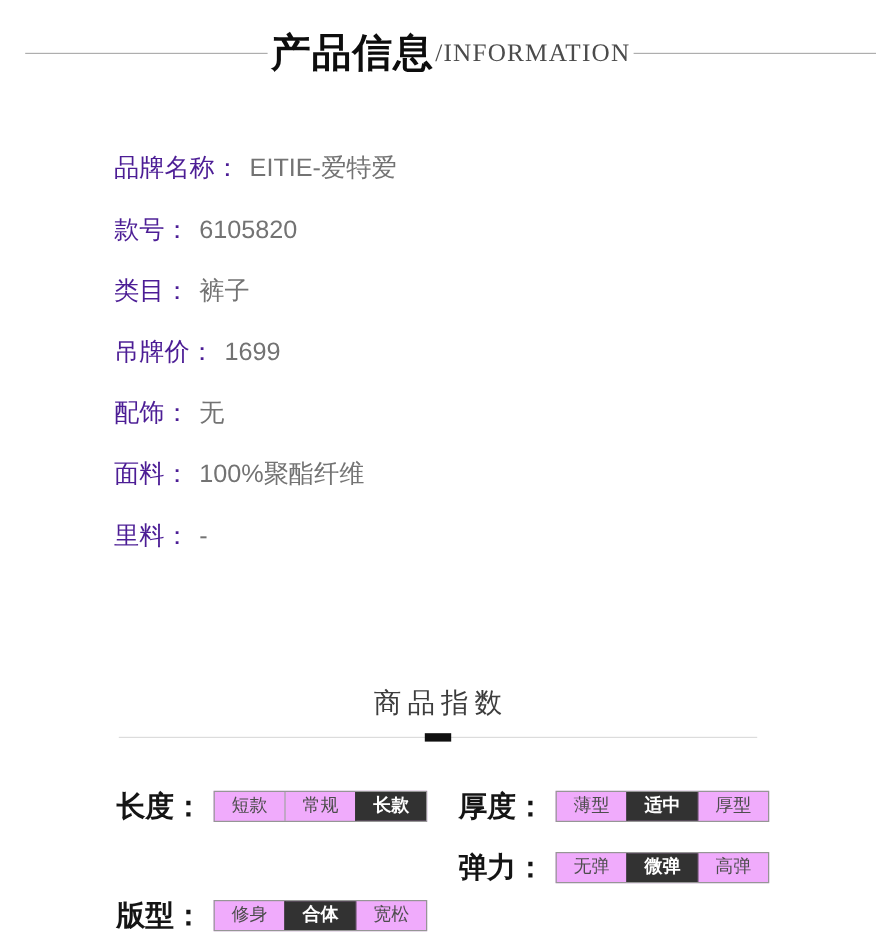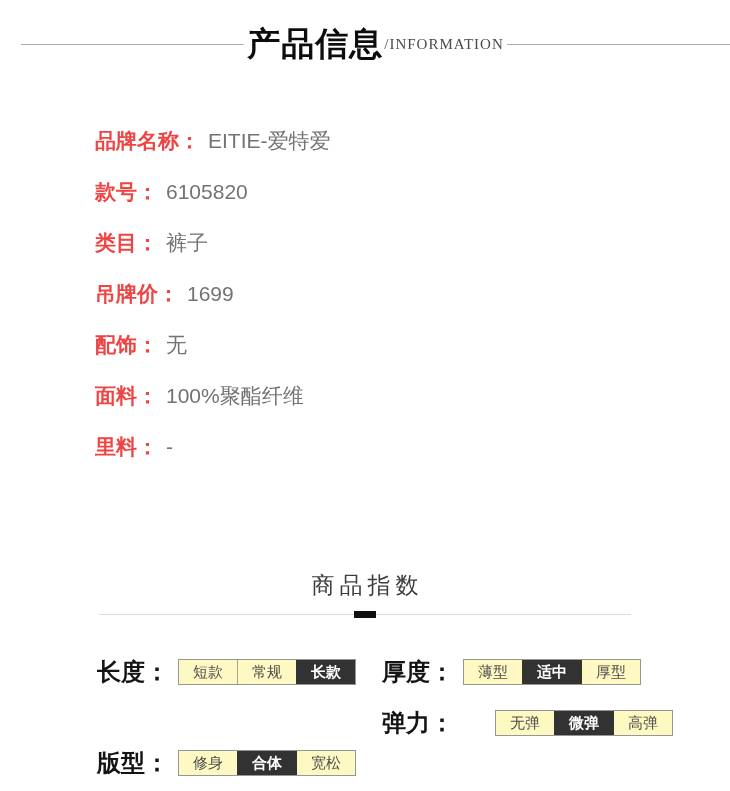--- a/index.html
+++ b/index.html
@@ -11,42 +11,42 @@
   
   .header{
     position:absolute;top:24px;left:0;right:0;height:40px;
     display:flex;align-items:center;padding-left:21px;
   }
   .hline{flex:1;height:1px;background:#aeaeae;}
   .htitle{display:flex;align-items:center;padding:0 3px;white-space:nowrap;}
   .htitle .cn{font-size:33px;font-weight:700;color:#0d0d0d;letter-spacing:1px;}
   .htitle .en{
     font-family:"Liberation Serif","DejaVu Serif",serif;
-    font-size:15px;color:#4b4b4b;letter-spacing:1px;margin-left:1px;
+    font-size:21px;color:#4b4b4b;letter-spacing:1px;margin-left:1px;
   }
   
   .info-list{position:absolute;top:128px;left:95px;right:40px;}
   .info-row{height:51px;font-size:21px;line-height:26px;white-space:nowrap;}
-  .info-label{font-weight:700;color:#ef4444;text-align:right;}
+  .info-label{font-weight:400;color:#4c1d95;text-align:right;}
   .info-value{color:#737373;margin-left:8px;}
   
   .index-title{
     position:absolute;top:570px;left:0;width:100%;text-align:center;
     font-size:23px;color:#3d3d3d;letter-spacing:5px;padding-left:5px;box-sizing:border-box;
   }
   .index-divider{position:absolute;top:614px;left:99px;width:532px;height:1px;background:#dcdcdc;}
   .index-dash{position:absolute;left:50%;top:-3px;transform:translateX(-50%);width:22px;height:7px;background:#101010;}
   
   .idx-group{position:absolute;display:flex;align-items:center;white-space:nowrap;}
   .g1{left:97px;top:656px;}
   .g2{left:382px;top:656px;}
   .g3{left:97px;top:747px;}
-  .g4{left:382px;top:707px;gap:32px;}
+  .g4{left:382px;top:707px;}
   .idx-label{font-size:24px;font-weight:700;color:#141414;}
-  .seg{display:inline-flex;border:1px solid #969696;margin-left:9px;background:#fef9c3;justify-content:flex-end;}
+  .seg{display:inline-flex;border:1px solid #969696;margin-left:9px;background:#f0abfc;justify-content:flex-end;}
   .seg-cell{
     width:58px;height:24px;line-height:24px;text-align:center;
     font-size:15px;color:#4d4d4d;border-left:1px solid #a3a3a3;
   }
   .seg-cell:first-child{border-left:none;}
   .seg-cell.active{background:#323232;color:#ffffff;border-left-color:#323232;font-weight:bold;}
   .seg-cell.active + .seg-cell{border-left-color:#323232;}
 </style>
 </head>
 <body>

